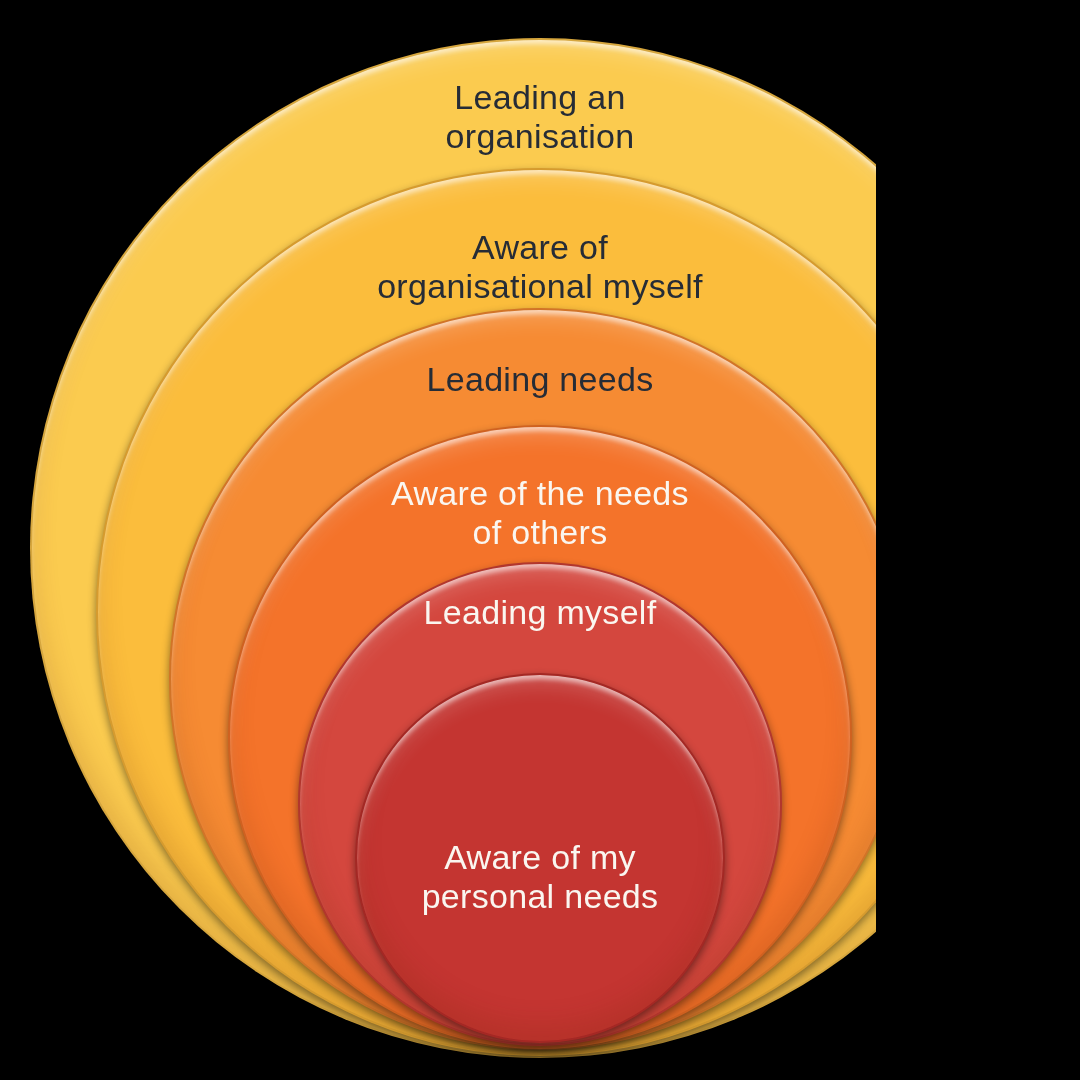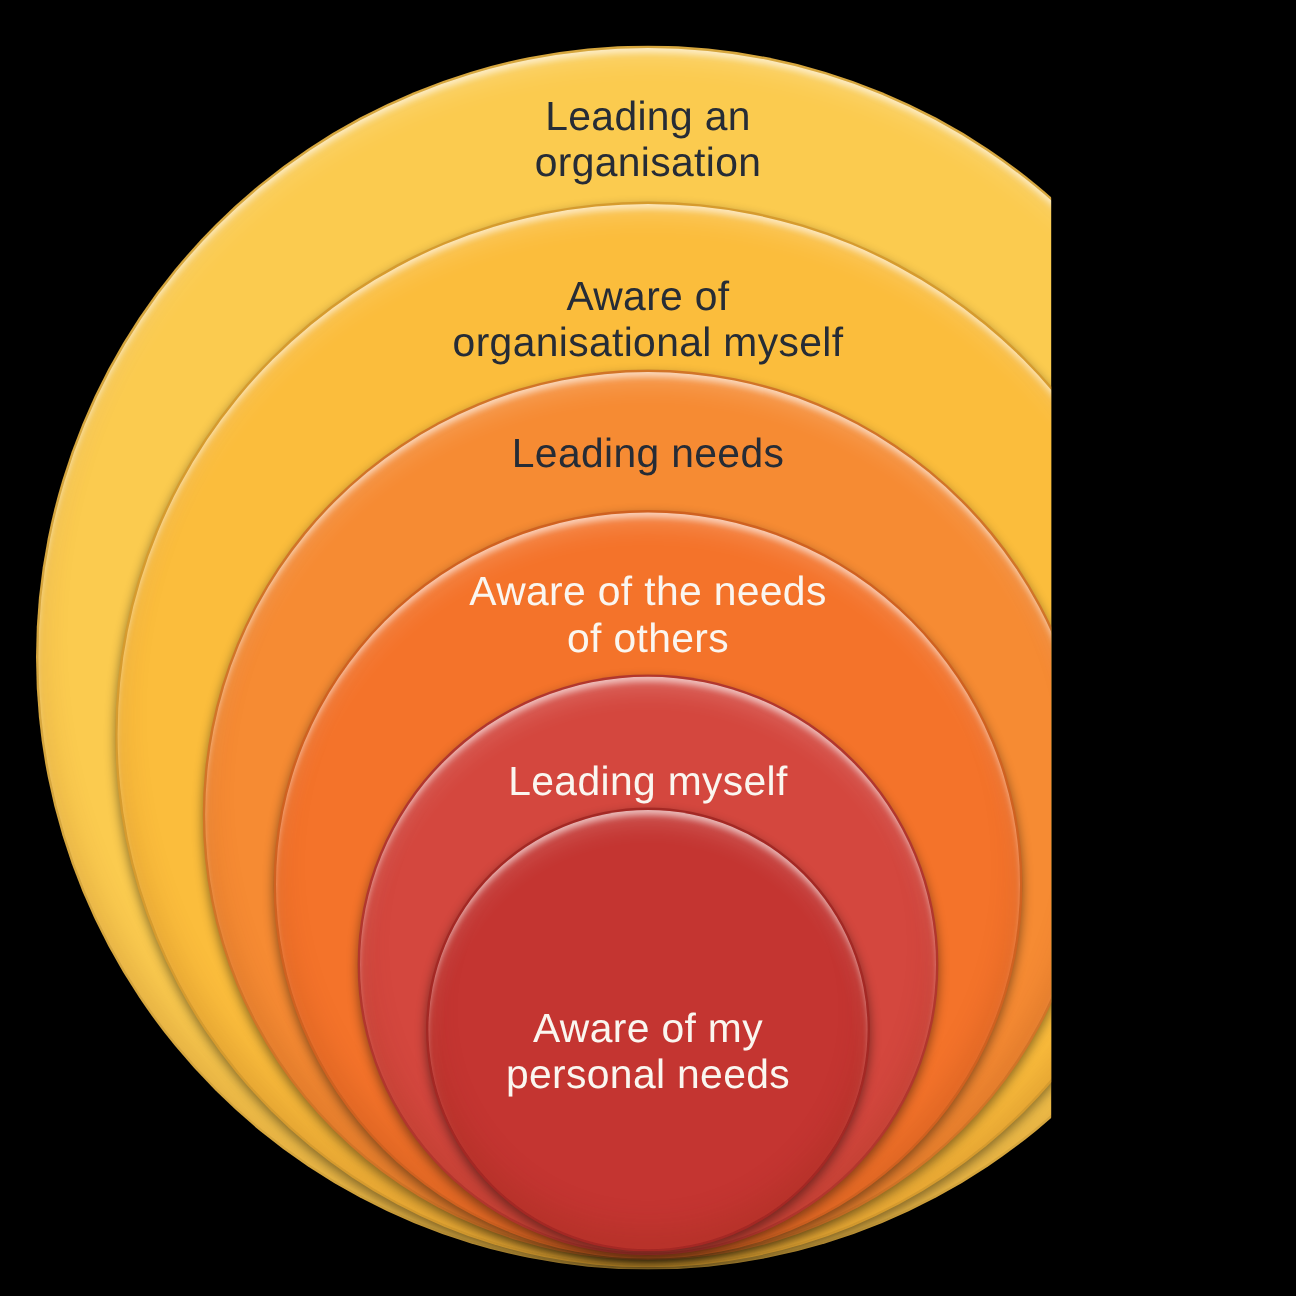--- a/index.html
+++ b/index.html
@@ -45,21 +45,21 @@
     line-height: 39px;
     letter-spacing: 0.3px;
     font-weight: 400;
   }
   .label.dark  { color: #262C36; }
   .label.light { color: #FAF6F0; text-align: center; }
   .l1 { top: 117px; }
   .l2 { top: 267px; }
   .l3 { top: 379px; }
   .l4 { top: 513px; }
-  .l5 { top: 652px; }
+  .l5 { top: 612px; }
   .l6 { top: 858px; margin-top: 19px; }
 </style>
 </head>
 <body>
 
 <div class="stage">
 
   <div class="circle c1" style="background-color: rgb(251, 203, 79);"></div>
   <div class="circle c2" style="background-color: rgb(251, 189, 60);"></div>
   <div class="circle c3" style="background-color: rgb(246, 139, 51);"></div>

